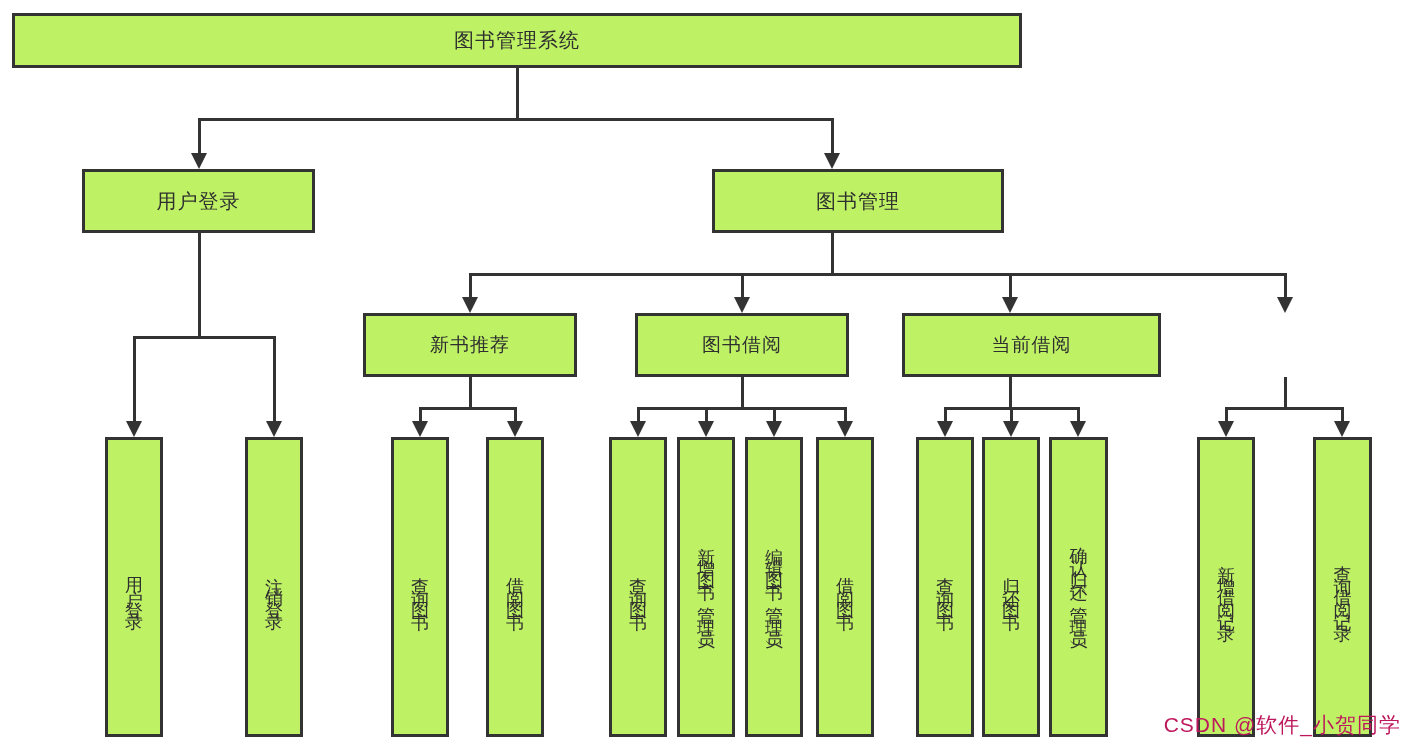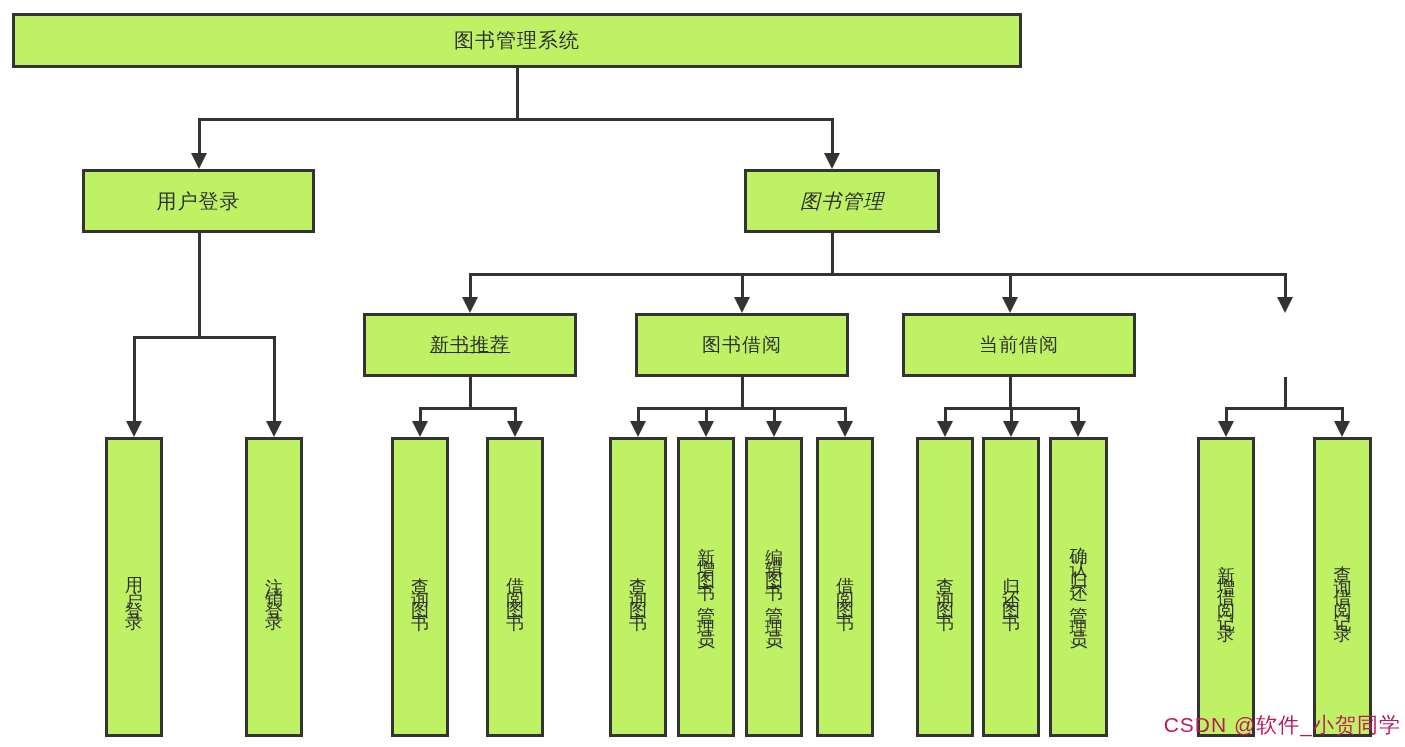--- a/index.html
+++ b/index.html
@@ -36,31 +36,31 @@
 
 <div class="stage">
 
   <div class="box" style="left:12px;top:13px;width:1010px;height:55px;">
     <span class="label">图书管理系统</span>
   </div>
 
   <div class="box" style="left:82px;top:169px;width:233px;height:64px;">
     <span class="label">用户登录</span>
   </div>
-  <div class="box" style="left:744px;top:169px;width:196px;height:64px;font-style:italic;">
+  <div class="box" style="left:712px;top:169px;width:292px;height:64px;">
     <span class="label">图书管理</span>
   </div>
 
-  <div class="box lvl2" style="left:363px;top:313px;width:214px;height:64px;text-decoration:underline;">
+  <div class="box lvl2" style="left:363px;top:313px;width:214px;height:64px;">
     <span class="label">新书推荐</span>
   </div>
   <div class="box lvl2" style="left:635px;top:313px;width:214px;height:64px;">
     <span class="label">图书借阅</span>
   </div>
-  <div class="box lvl2" style="left:902px;top:313px;width:234px;height:64px;">
+  <div class="box lvl2" style="left:902px;top:313px;width:259px;height:64px;">
     <span class="label">当前借阅</span>
   </div>
 
   <div class="box leaf" style="left:105px;top:437px;width:58px;height:300px;">
     <span class="label">用户登录</span>
   </div>
   <div class="box leaf" style="left:245px;top:437px;width:58px;height:300px;">
     <span class="label">注销登录</span>
   </div>
 

